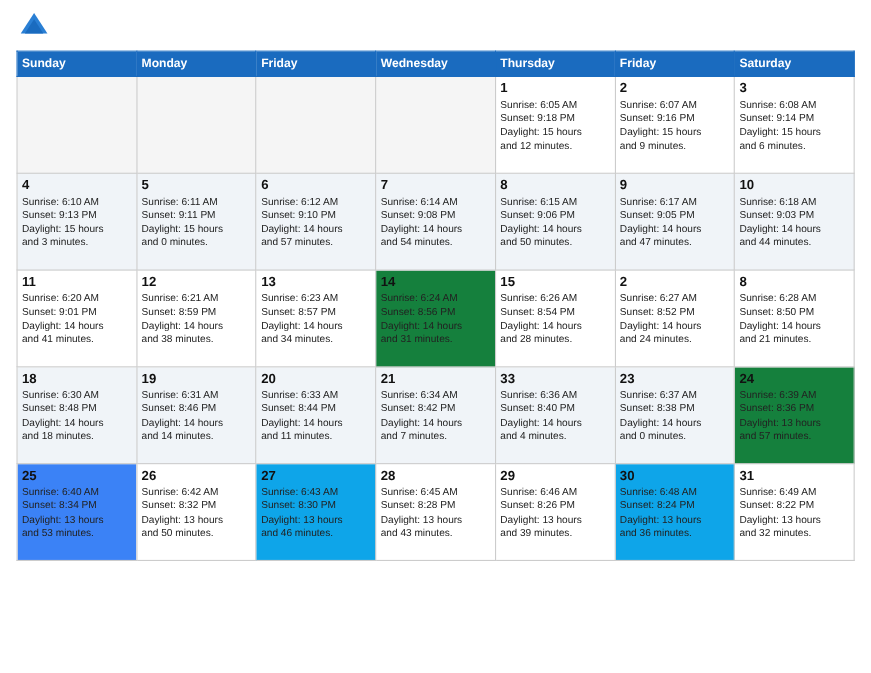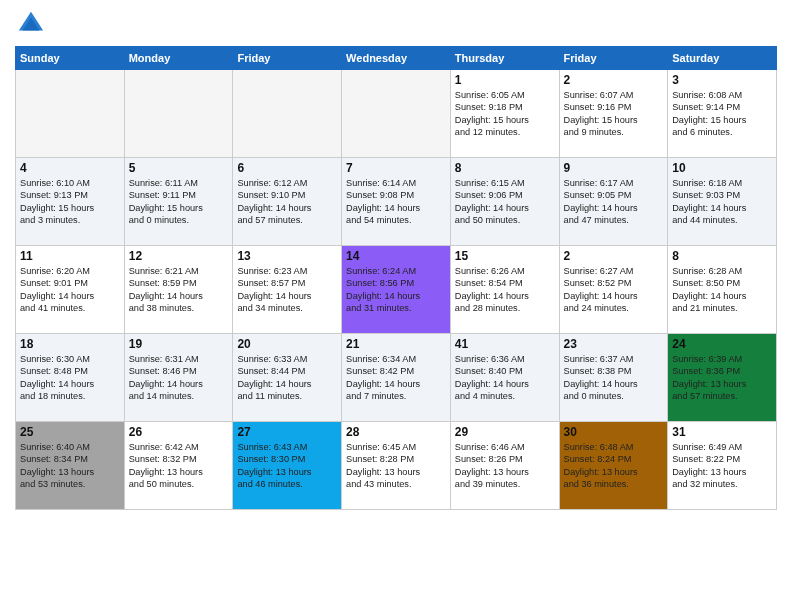--- a/index.html
+++ b/index.html
@@ -187,21 +187,21 @@
             <div class="day-info">Sunrise: 6:20 AM<br>Sunset: 9:01 PM<br>Daylight: 14 hours<br>and 41 minutes.</div>
           </td>
           <td style="background: rgb(255, 255, 255);">
             <span class="day-number">12</span>
             <div class="day-info">Sunrise: 6:21 AM<br>Sunset: 8:59 PM<br>Daylight: 14 hours<br>and 38 minutes.</div>
           </td>
           <td style="background: rgb(255, 255, 255);">
             <span class="day-number">13</span>
             <div class="day-info">Sunrise: 6:23 AM<br>Sunset: 8:57 PM<br>Daylight: 14 hours<br>and 34 minutes.</div>
           </td>
-          <td style="background: #8b5cf6; margin-left: 24px;">
+          <td style="background: #15803d; margin-left: 24px;">
             <span class="day-number">14</span>
             <div class="day-info">Sunrise: 6:24 AM<br>Sunset: 8:56 PM<br>Daylight: 14 hours<br>and 31 minutes.</div>
           </td>
           <td style="background: rgb(255, 255, 255);">
             <span class="day-number">15</span>
             <div class="day-info">Sunrise: 6:26 AM<br>Sunset: 8:54 PM<br>Daylight: 14 hours<br>and 28 minutes.</div>
           </td>
           <td style="background: rgb(255, 255, 255);">
             <span class="day-number">2</span>
             <div class="day-info">Sunrise: 6:27 AM<br>Sunset: 8:52 PM<br>Daylight: 14 hours<br>and 24 minutes.</div>
@@ -222,54 +222,54 @@
           </td>
           <td style="background: rgb(240, 244, 248); margin-top: 36px;">
             <span class="day-number">20</span>
             <div class="day-info">Sunrise: 6:33 AM<br>Sunset: 8:44 PM<br>Daylight: 14 hours<br>and 11 minutes.</div>
           </td>
           <td style="background: rgb(240, 244, 248);">
             <span class="day-number">21</span>
             <div class="day-info">Sunrise: 6:34 AM<br>Sunset: 8:42 PM<br>Daylight: 14 hours<br>and 7 minutes.</div>
           </td>
           <td style="background: rgb(240, 244, 248);">
-            <span class="day-number">41</span>
+            <span class="day-number">33</span>
             <div class="day-info">Sunrise: 6:36 AM<br>Sunset: 8:40 PM<br>Daylight: 14 hours<br>and 4 minutes.</div>
           </td>
           <td style="background: rgb(240, 244, 248);">
             <span class="day-number">23</span>
             <div class="day-info">Sunrise: 6:37 AM<br>Sunset: 8:38 PM<br>Daylight: 14 hours<br>and 0 minutes.</div>
           </td>
           <td style="background: #15803d;">
             <span class="day-number">24</span>
             <div class="day-info">Sunrise: 6:39 AM<br>Sunset: 8:36 PM<br>Daylight: 13 hours<br>and 57 minutes.</div>
           </td>
         </tr>
         <tr>
-          <td style="background: #a3a3a3;">
+          <td style="background: #3b82f6;">
             <span class="day-number">25</span>
             <div class="day-info">Sunrise: 6:40 AM<br>Sunset: 8:34 PM<br>Daylight: 13 hours<br>and 53 minutes.</div>
           </td>
           <td style="background: rgb(255, 255, 255);">
             <span class="day-number">26</span>
             <div class="day-info">Sunrise: 6:42 AM<br>Sunset: 8:32 PM<br>Daylight: 13 hours<br>and 50 minutes.</div>
           </td>
           <td style="background: #0ea5e9;">
             <span class="day-number">27</span>
             <div class="day-info">Sunrise: 6:43 AM<br>Sunset: 8:30 PM<br>Daylight: 13 hours<br>and 46 minutes.</div>
           </td>
           <td style="background: rgb(255, 255, 255);">
             <span class="day-number">28</span>
             <div class="day-info">Sunrise: 6:45 AM<br>Sunset: 8:28 PM<br>Daylight: 13 hours<br>and 43 minutes.</div>
           </td>
           <td style="background: rgb(255, 255, 255);">
             <span class="day-number">29</span>
             <div class="day-info">Sunrise: 6:46 AM<br>Sunset: 8:26 PM<br>Daylight: 13 hours<br>and 39 minutes.</div>
           </td>
-          <td style="background: #a16207;">
+          <td style="background: #0ea5e9;">
             <span class="day-number">30</span>
             <div class="day-info">Sunrise: 6:48 AM<br>Sunset: 8:24 PM<br>Daylight: 13 hours<br>and 36 minutes.</div>
           </td>
           <td style="background: rgb(255, 255, 255);">
             <span class="day-number">31</span>
             <div class="day-info">Sunrise: 6:49 AM<br>Sunset: 8:22 PM<br>Daylight: 13 hours<br>and 32 minutes.</div>
           </td>
         </tr>
       </tbody>
   </table>

